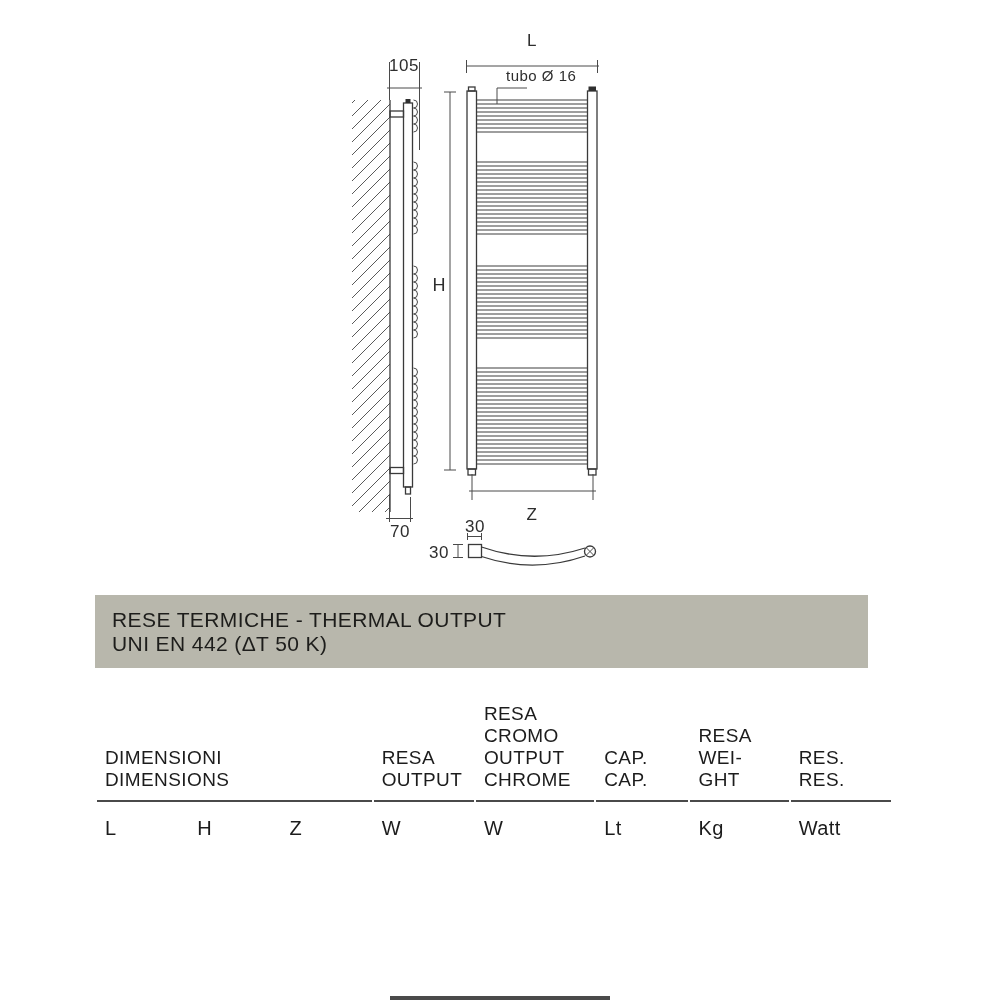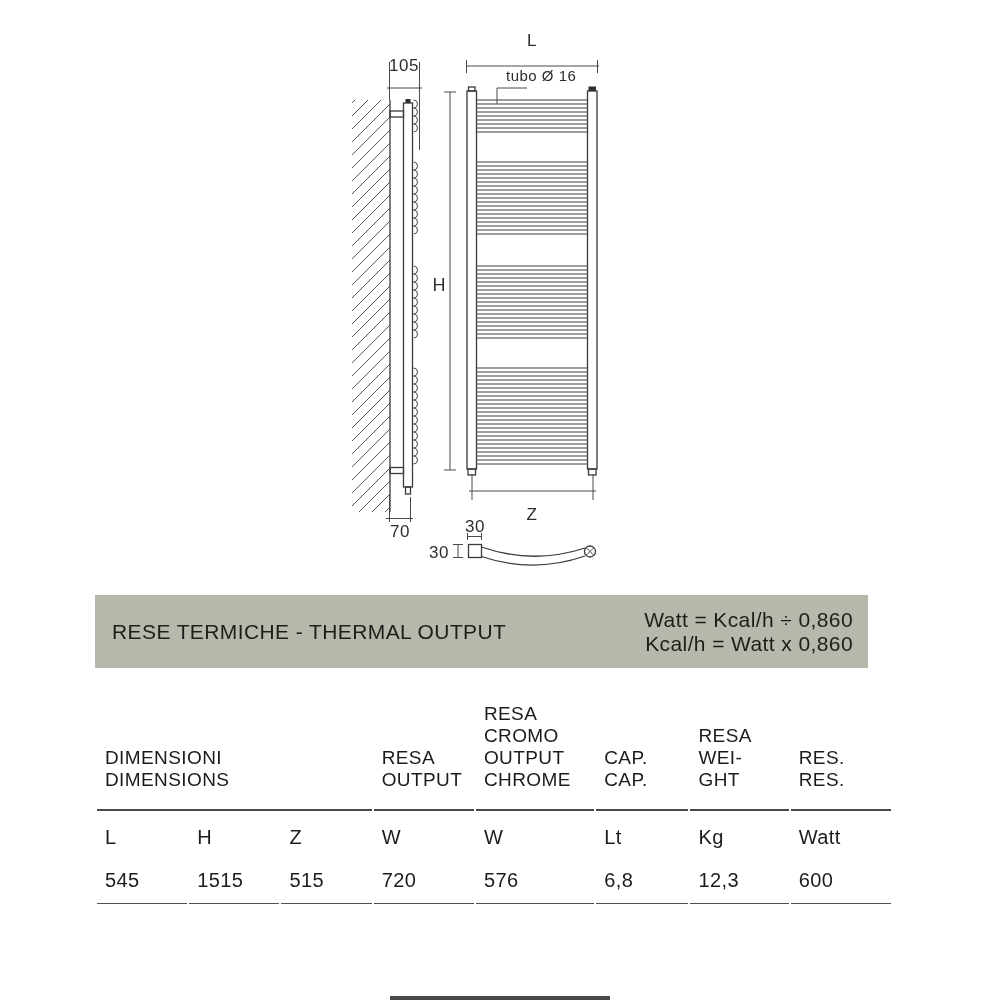--- a/index.html
+++ b/index.html
@@ -26,21 +26,21 @@
   .banner .right{font-size:21px;line-height:24px;color:#1d1d1b;text-align:right;letter-spacing:.4px;}
   
   .spec-table-wrap{position:absolute;left:95px;top:703px;width:800px;}
   table.spec{
     border-collapse:separate;border-spacing:2px 0;table-layout:fixed;width:798px;
     font-size:20px;letter-spacing:.4px;color:#1c1c1c;
   }
   table.spec td,table.spec th{font-weight:normal;text-align:left;padding:0 0 0 8px;vertical-align:middle;}
   tr.grouphead th{
     vertical-align:bottom;white-space:pre-line;font-size:19px;line-height:22px;
-    padding-bottom:18px;border-bottom:2.5px solid #4a4a4a;
+    padding-bottom:9px;border-bottom:2.5px solid #4a4a4a;
   }
   tr.unitrow td{padding-top:15px;padding-bottom:9px;height:22px;}
   tr.datarow td{height:45px;border-bottom:1.5px solid #515151;}
   
   .next-section-edge{position:absolute;left:390px;top:996px;width:220px;height:4px;background:#4a4a4a;}
 </style>
 </head>
 <body>
 
 <svg id="drawing" width="1000" height="592" viewBox="0 0 1000 592">
@@ -194,24 +194,21 @@
     <g>
       <text class="dtext" x="449" y="558" text-anchor="end">30</text>
       <path class="dthin" d="M458 544.5 V557.5 M453 544.5 H463 M453 557.5 H463"></path>
     </g>
   </g>
 </svg>
 
 <div class="banner">
   <div class="left">
     <div>RESE TERMICHE - THERMAL OUTPUT</div>
-  </div>
-  <div class="right">
-    <div>Watt = Kcal/h ÷ 0,860</div>
-    <div>Kcal/h = Watt x 0,860</div>
+    <div>UNI EN 442 (ΔT 50 K)</div>
   </div>
 </div>
 
 <div class="spec-table-wrap">
   <table class="spec">
     <colgroup>
       <col style="width:90px">
         <col style="width:90px">
         <col style="width:90px">
       <col style="width:100px">
@@ -243,27 +240,17 @@
         <td>H</td>
         <td>Z</td>
         <td>W</td>
         <td>W</td>
         <td>Lt</td>
         <td>Kg</td>
         <td>Watt</td>
       </tr>
     </thead>
     <tbody>
-      <tr class="datarow">
-        <td>545</td>
-        <td>1515</td>
-        <td>515</td>
-        <td>720</td>
-        <td>576</td>
-        <td>6,8</td>
-        <td>12,3</td>
-        <td>600</td>
-      </tr>
     </tbody>
   </table>
 </div>
 
 <div class="next-section-edge"></div>
 
 </body></html>

